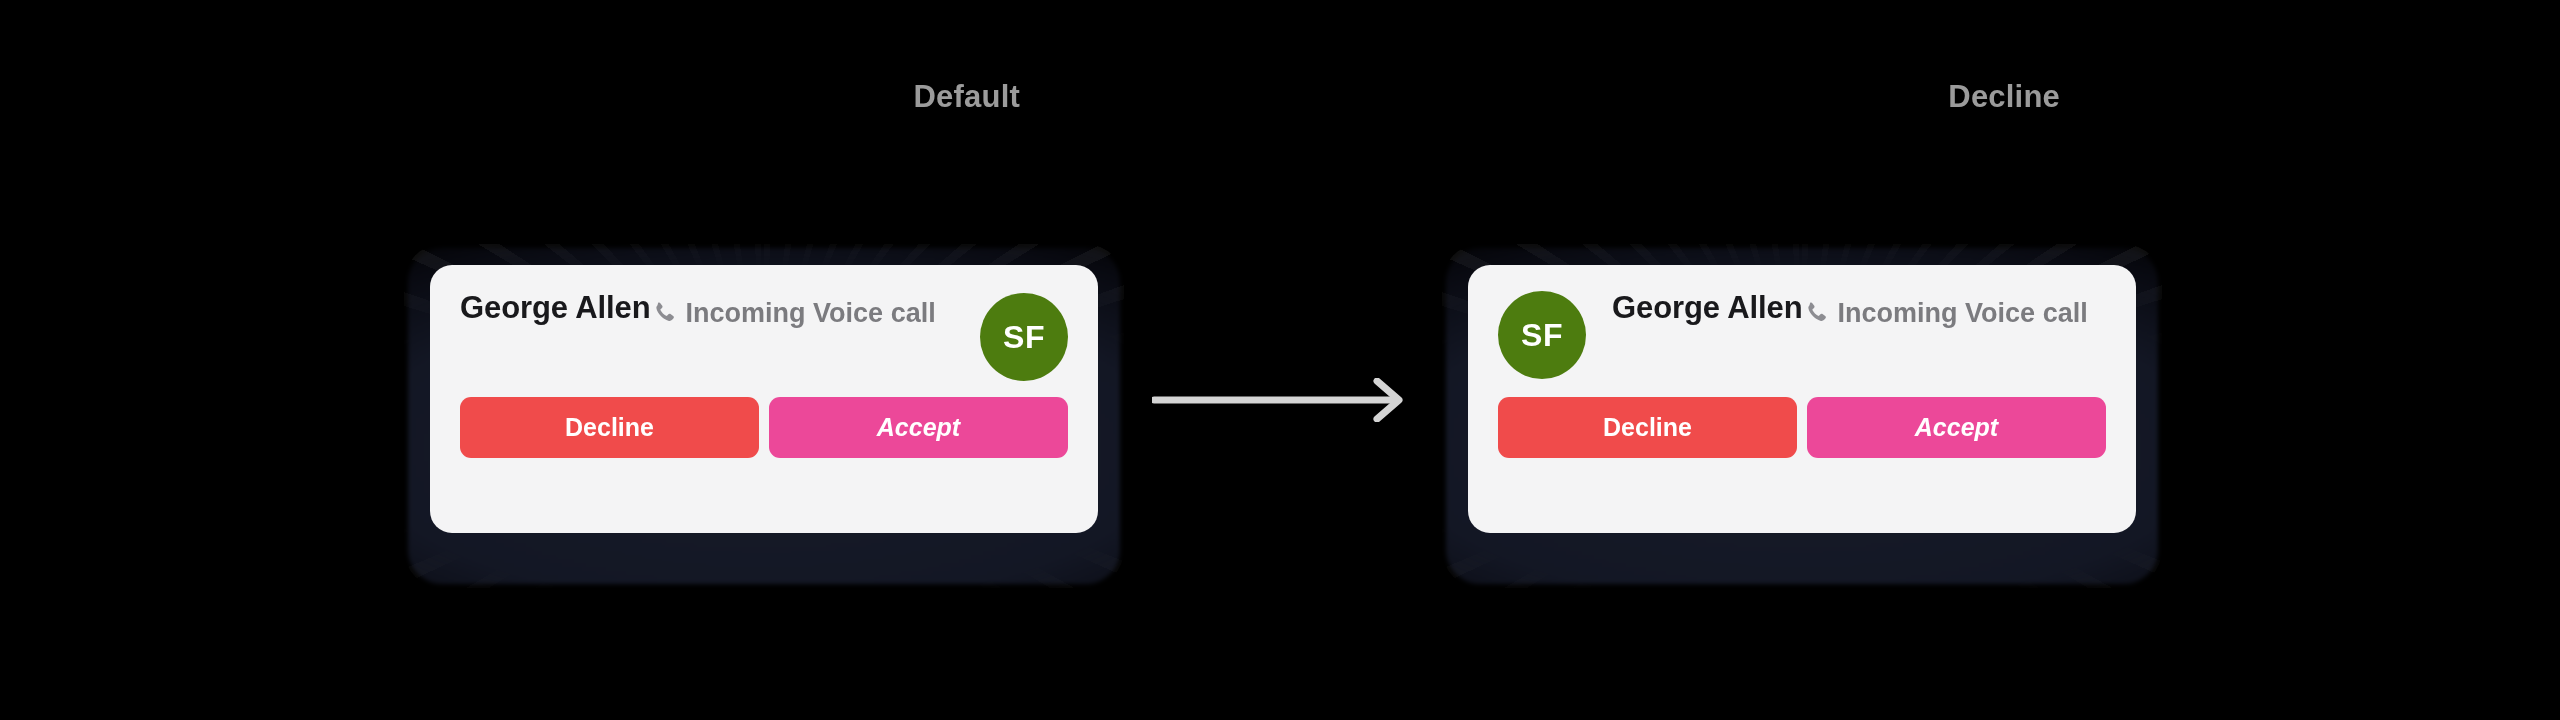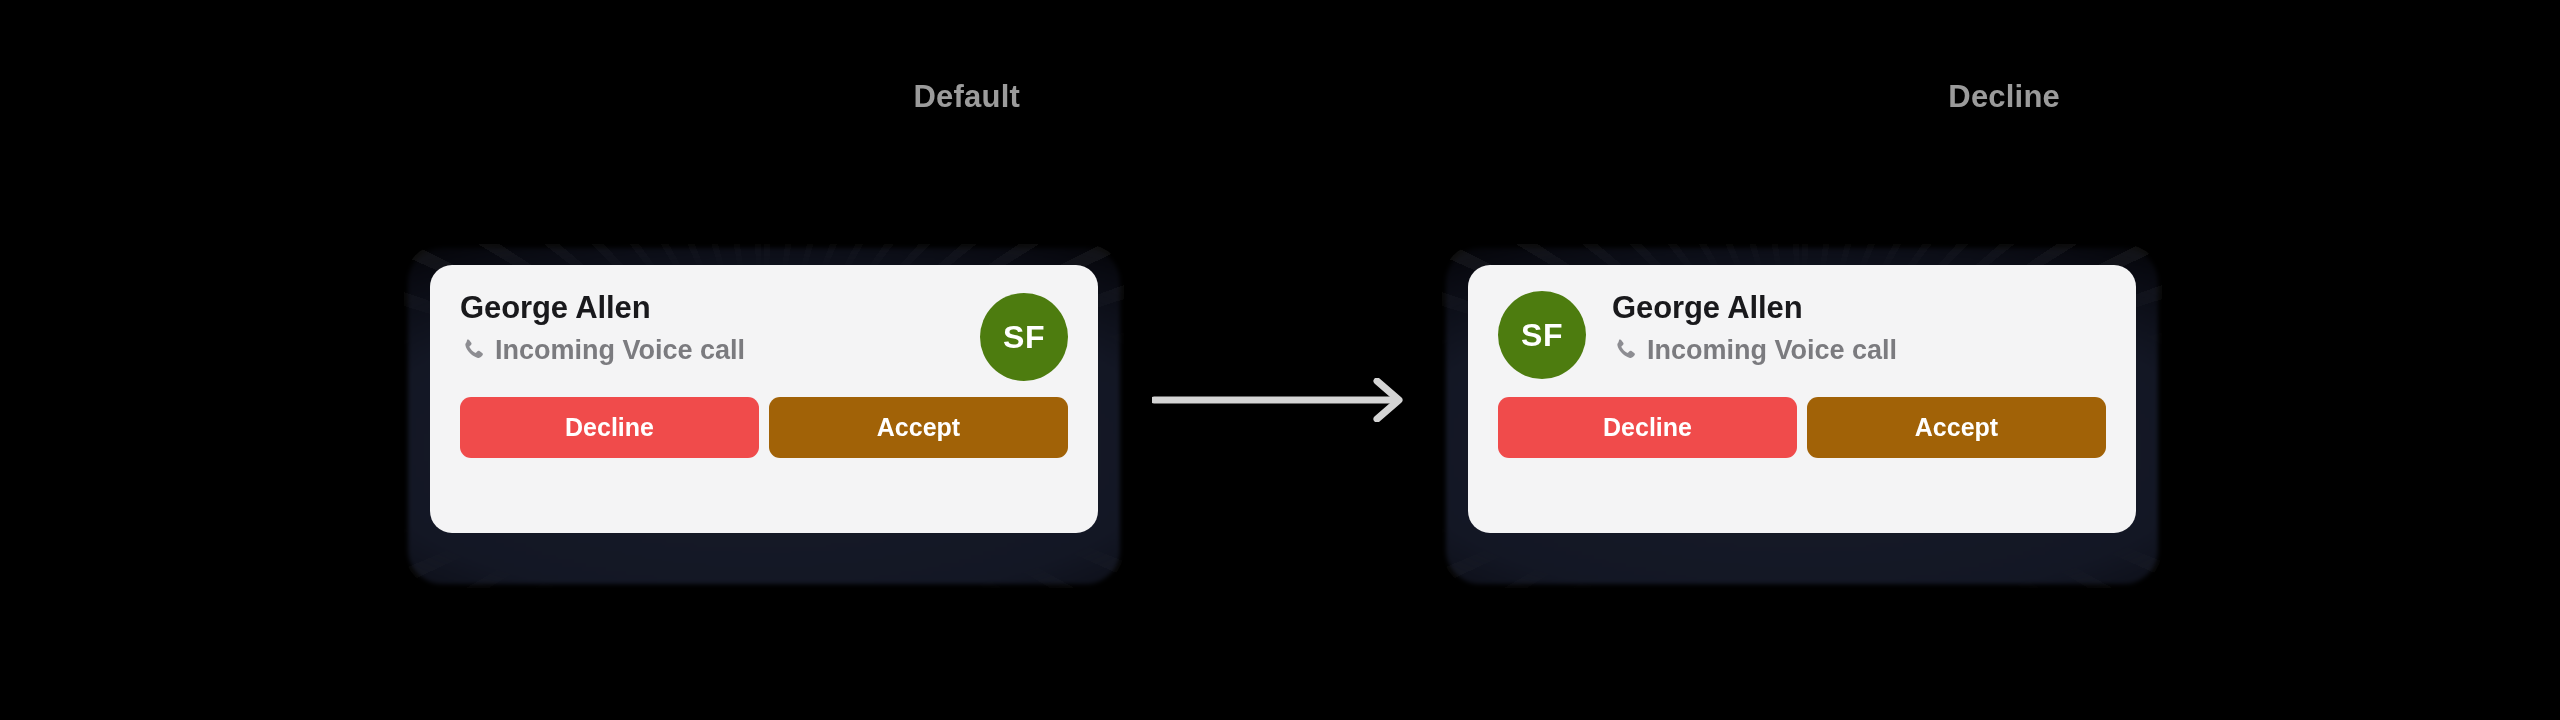--- a/index.html
+++ b/index.html
@@ -101,22 +101,23 @@
   .notif-head {
     display: flex;
     align-items: flex-start;
     height: 98px;
   }
   .notif-head.avatar-right { flex-direction: row; }
   .notif-head.avatar-left  { flex-direction: row; }
 
   .notif-text {
     display: flex;
-    flex-direction: column;
+    flex-direction: row;
     justify-content: flex-start;
+    text-align: right;
   }
   .notif-head.avatar-right .notif-text { order: 1; flex: 1 1 auto; }
   .notif-head.avatar-right .avatar      { order: 2; flex: 0 0 auto; margin-top: 4px; }
   .notif-head.avatar-left  .avatar      { order: 1; flex: 0 0 auto; margin-top: 2px; margin-right: 26px; }
   .notif-head.avatar-left  .notif-text  { order: 2; flex: 1 1 auto; }
 
   .notif-title {
     font-size: 31px;
     font-weight: bold;
     color: #19191c;
@@ -177,21 +178,21 @@
     font-family: "Liberation Sans", sans-serif;
     font-size: 25px;
     font-weight: bold;
     line-height: 61px;
     text-align: center;
     padding: 0;
     cursor: pointer;
     user-select: none;
   }
   .notif-btn.decline { background: #f04b4b; }
-  .notif-btn.accept  { background: #a16207; }
+  .notif-btn.accept  { background: #ec4899; font-style: italic; }
 
   
   .flow-arrow {
     position: absolute;
     left: 1152px;
     top: 378px;
     width: 256px;
     height: 44px;
   }
   .flow-arrow svg { display: block; }

